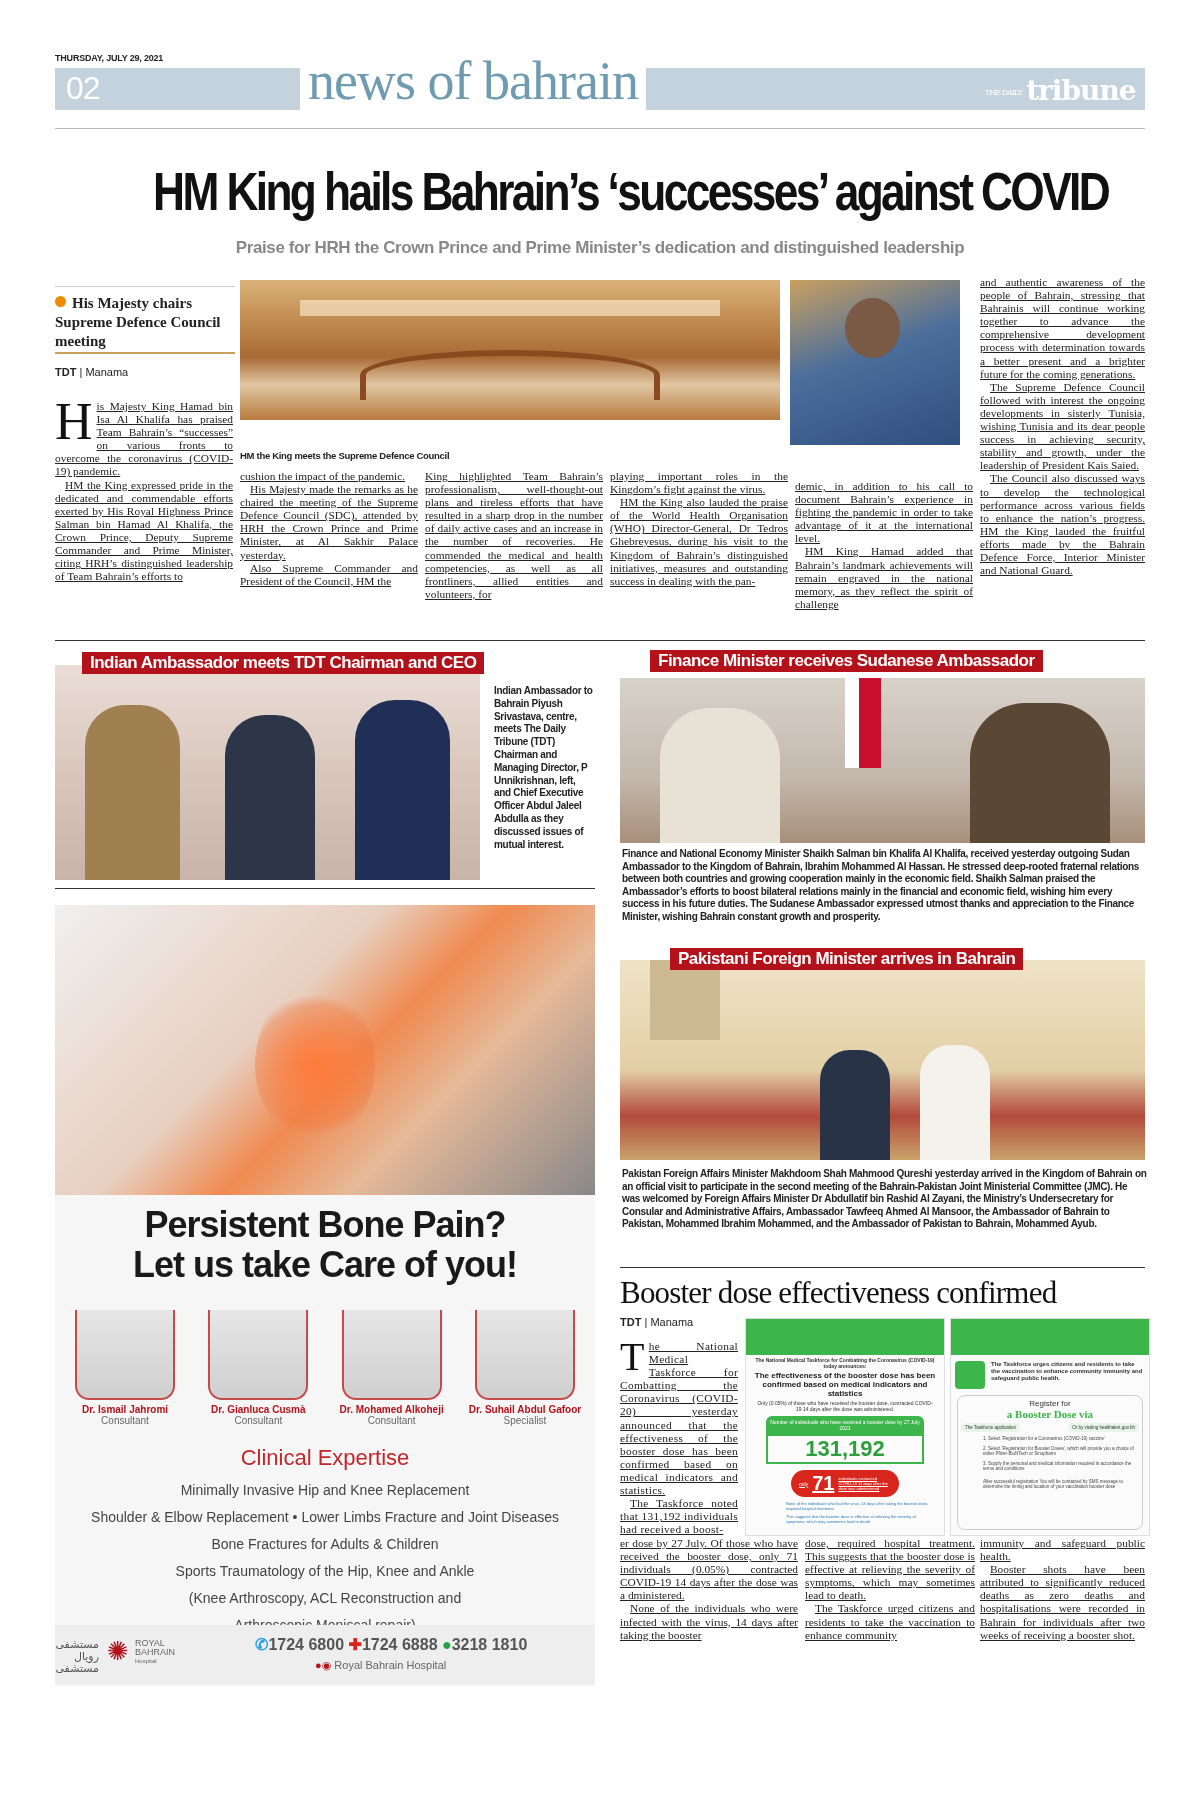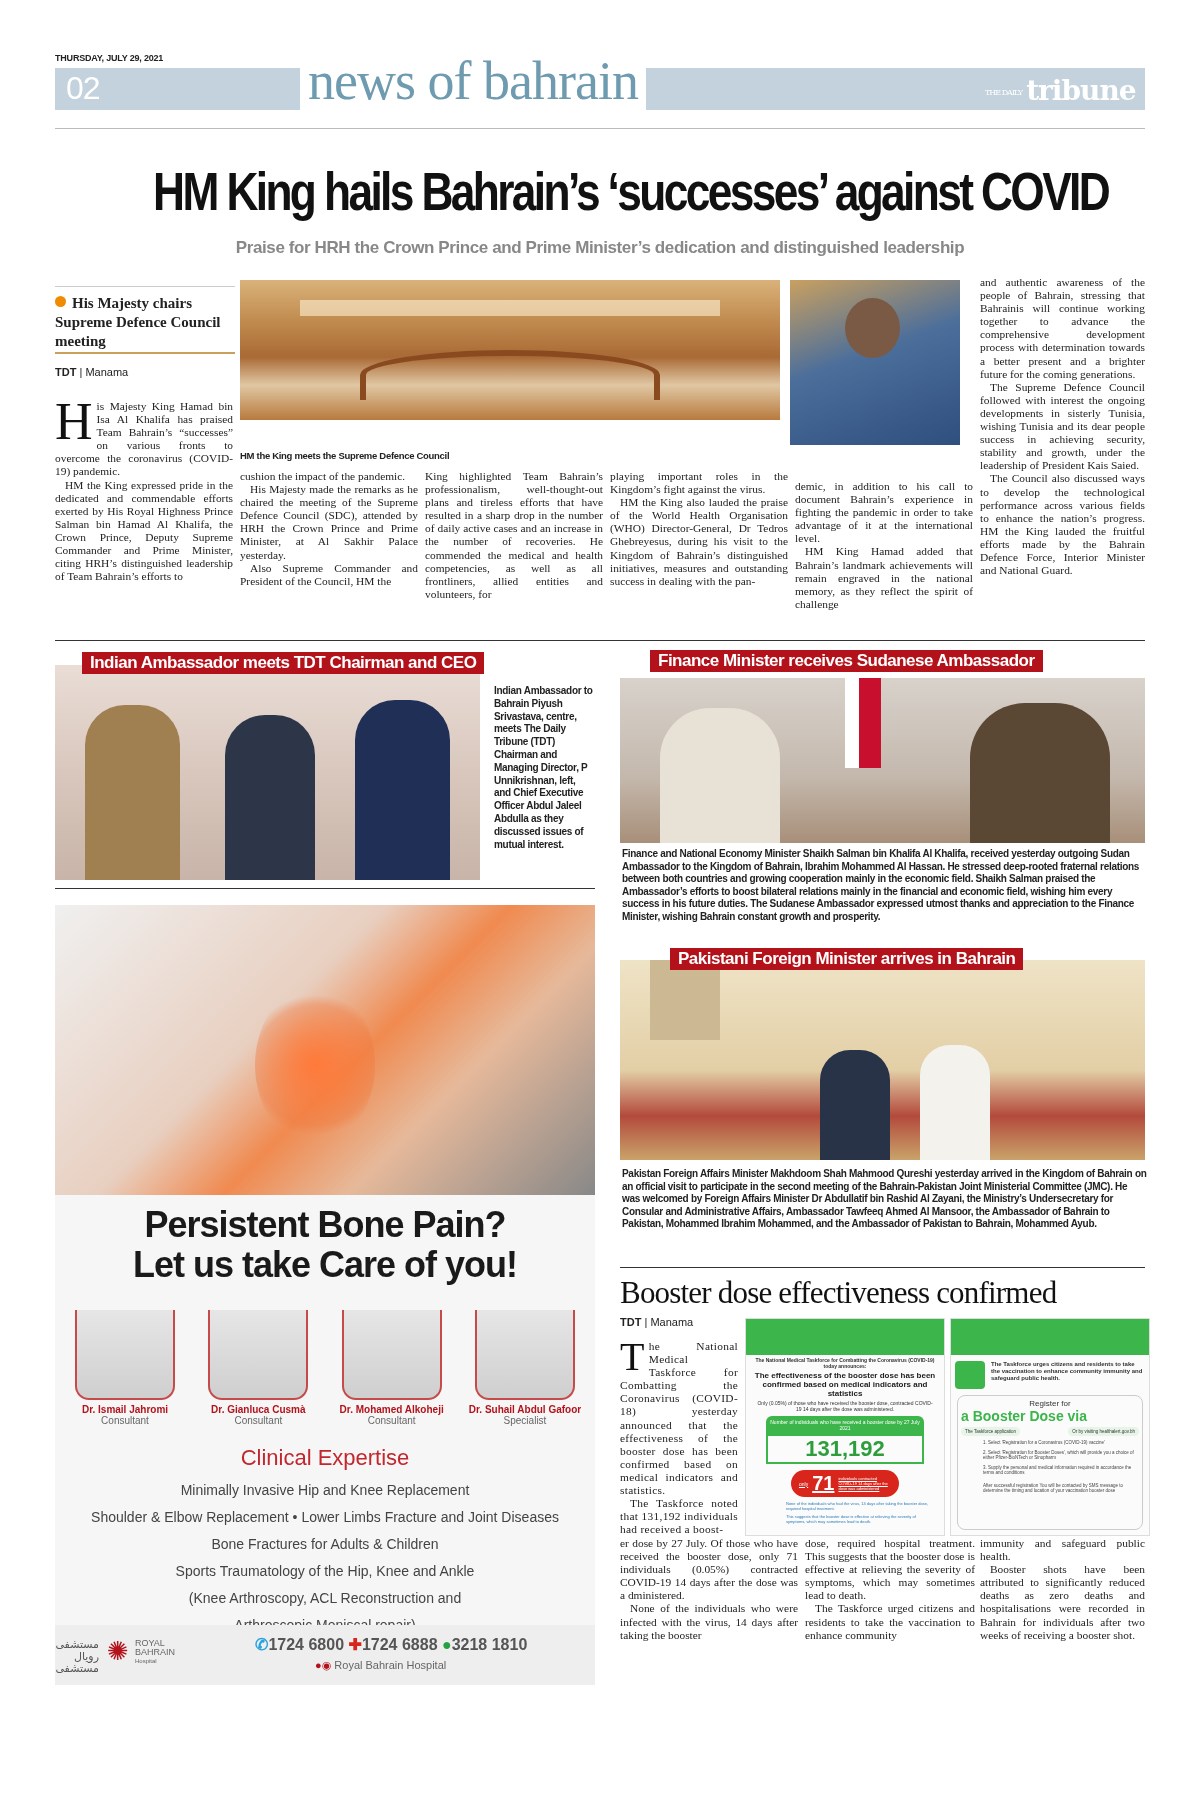--- a/index.html
+++ b/index.html
@@ -20,21 +20,21 @@
   .headline { left: 55px; top: 160px; width: 1090px; text-align: center; font-family: "Liberation Sans", sans-serif; font-size: 54px; font-weight: bold; letter-spacing: -3.2px; color: #111; transform: scaleX(0.82); transform-origin: center; white-space: nowrap; }
   .subhead { left: 55px; top: 238px; width: 1090px; text-align: center; font-family: "Liberation Sans", sans-serif; font-size: 17px; font-weight: bold; color: #888; letter-spacing: -0.4px; }
 
   
   .kicker-box { left: 55px; top: 286px; width: 180px; height: 68px; border-top: 1px solid #ccc; border-bottom: 2px solid #c9a15b; padding-top: 6px; }
   .kicker-dot { display: inline-block; width: 11px; height: 11px; border-radius: 50%; background: #f08a00; margin-right: 6px; vertical-align: 1px; }
   .kicker-text { font-family: "Liberation Serif", serif; font-size: 15px; font-weight: bold; color: #222; line-height: 16px; }
   .byline { font-family: "Liberation Sans", sans-serif; font-size: 11px; color: #222; }
   .byline b { font-weight: bold; }
 
-  .col { font-family: "Liberation Serif", serif; font-size: 11.4px; line-height: 13.1px; color: #222; text-align: justify; }
+  .col { font-family: "Liberation Serif", serif; font-size: 11.4px; line-height: 13.1px; color: #222; text-align: justify; text-decoration: underline; }
   .col p { text-indent: 10px; }
   .col p.first { text-indent: 0; }
   .dropcap { float: left; font-size: 52px; line-height: 40px; margin: 2px 4px 0 0; font-family: "Liberation Serif", serif; color: #111; }
 
   .photo { overflow: hidden; }
   .caption-bold { font-family: "Liberation Sans", sans-serif; font-size: 9.5px; font-weight: bold; color: #222; line-height: 12px; letter-spacing: -0.3px; }
 
   .red-label { background: #b3121b; color: #fff; font-family: "Liberation Sans", sans-serif; font-weight: bold; font-size: 17px; padding: 1px 8px; letter-spacing: -0.5px; white-space: nowrap; }
 
   .booster-title { font-family: "Liberation Serif", serif; font-size: 31px; color: #111; letter-spacing: -0.8px; }
@@ -140,21 +140,21 @@
 <div class="abs red-label" style="left:670px;top:948px;">Pakistani Foreign Minister arrives in Bahrain</div>
 <div class="abs caption-bold" style="left:622px;top:1168px;width:525px;font-size:10px;line-height:12.6px;">Pakistan Foreign Affairs Minister Makhdoom Shah Mahmood Qureshi yesterday arrived in the Kingdom of Bahrain on an official visit to participate in the second meeting of the Bahrain-Pakistan Joint Ministerial Committee (JMC). He was welcomed by Foreign Affairs Minister Dr Abdullatif bin Rashid Al Zayani, the Ministry’s Undersecretary for Consular and Administrative Affairs, Ambassador Tawfeeq Ahmed Al Mansoor, the Ambassador of Bahrain to Pakistan, Mohammed Ibrahim Mohammed, and the Ambassador of Pakistan to Bahrain, Mohammed Ayub.</div>
 
 <div class="abs rule" style="left:620px;top:1267px;width:525px;"></div>
 
 <div class="abs booster-title" style="left:620px;top:1275px;">Booster dose effectiveness confirmed</div>
 <div class="abs byline" style="left:620px;top:1316px;">
   <b>TDT</b> | <span>Manama</span>
 </div>
 <div class="abs col" style="left:620px;top:1340px;width:118px;letter-spacing:0.3px;">
-  <p class="first"><span class="dropcap" style="font-size:40px;line-height:30px;">T</span><span>he National Medical Taskforce for Combatting the Coronavirus (COVID-18) yesterday announced that the effectiveness of the booster dose has been confirmed based on medical indicators and statistics.</span></p>
+  <p class="first"><span class="dropcap" style="font-size:40px;line-height:30px;">T</span><span>he National Medical Taskforce for Combatting the Coronavirus (COVID-20) yesterday announced that the effectiveness of the booster dose has been confirmed based on medical indicators and statistics.</span></p>
   <p>The Taskforce noted that 131,192 individuals had received a boost-</p>
 </div>
 
 <div class="abs info" style="left:745px;top:1318px;width:200px;height:218px;">
   <div class="info-bar"></div>
   <div style="font-family:'Liberation Sans',sans-serif;font-size:5px;text-align:center;color:#333;padding:2px 6px;font-weight:bold;">The National Medical Taskforce for Combatting the Coronavirus (COVID-19) today announces:</div>
   <div style="font-family:'Liberation Sans',sans-serif;font-size:8px;text-align:center;color:#222;padding:0 6px;font-weight:bold;line-height:9px;">The effectiveness of the booster dose has been confirmed based on medical indicators and statistics</div>
   <div style="font-family:'Liberation Sans',sans-serif;font-size:5px;text-align:center;color:#333;padding:2px 10px;">Only (0.05%) of those who have received the booster dose, contracted COVID-19 14 days after the dose was administered.</div>
   <div style="margin:2px 20px 0;background:#3cb54a;color:#fff;font-family:'Liberation Sans',sans-serif;font-size:5px;text-align:center;padding:3px;border-radius:6px 6px 0 0;">Number of individuals who have received a booster dose by 27 July 2021</div>
   <div style="margin:0 20px;border:2px solid #3cb54a;text-align:center;font-family:'Liberation Sans',sans-serif;font-weight:bold;font-size:22px;color:#2e9e3d;">131,192</div>
@@ -168,21 +168,21 @@
 </div>
 
 <div class="abs info" style="left:950px;top:1318px;width:200px;height:218px;">
   <div class="info-bar"></div>
   <div style="display:flex;gap:6px;padding:6px 4px 0 4px;">
     <div style="width:30px;height:28px;background:#3cb54a;border-radius:4px;flex:none;"></div>
     <div style="font-family:'Liberation Sans',sans-serif;font-size:6px;font-weight:bold;color:#333;line-height:7px;">The Taskforce urges citizens and residents to take the vaccination to enhance community immunity and safeguard public health.</div>
   </div>
   <div style="margin:6px 6px 0;border:1px solid #ccc;border-radius:8px;padding:3px;height:135px;">
     <div style="text-align:center;font-family:'Liberation Sans',sans-serif;font-size:8px;color:#333;">Register for</div>
-    <div style="text-align:left;font-family:Liberation Sans, sans-serif;font-size:14px;color:#3cb54a;font-weight:bold;">a Booster Dose via</div>
+    <div style="text-align:center;font-family:Liberation Serif, serif;font-size:11px;color:#3cb54a;font-weight:bold;">a Booster Dose via</div>
     <div style="display:flex;justify-content:space-between;font-family:'Liberation Sans',sans-serif;font-size:4.5px;color:#333;margin:3px 0;">
       <span style="background:#e6f5e8;border-radius:6px;padding:2px 4px;">The Taskforce application</span>
       <span style="background:#e6f5e8;border-radius:6px;padding:2px 4px;">Or by visiting healthalert.gov.bh</span>
     </div>
     <div style="font-family:'Liberation Sans',sans-serif;font-size:4.5px;color:#444;padding-left:22px;margin-top:4px;">1. Select 'Registration for a Coronavirus (COVID-19) vaccine'</div>
     <div style="font-family:'Liberation Sans',sans-serif;font-size:4.5px;color:#444;padding-left:22px;margin-top:5px;">2. Select 'Registration for Booster Doses', which will provide you a choice of either Pfizer-BioNTech or Sinopharm</div>
     <div style="font-family:'Liberation Sans',sans-serif;font-size:4.5px;color:#444;padding-left:22px;margin-top:5px;">3. Supply the personal and medical information required in accordance the terms and conditions</div>
     <div style="font-family:'Liberation Sans',sans-serif;font-size:4.5px;color:#444;padding-left:22px;margin-top:8px;">After successful registration You will be contacted by SMS message to determine the timing and location of your vaccination booster dose</div>
   </div>
 </div>

